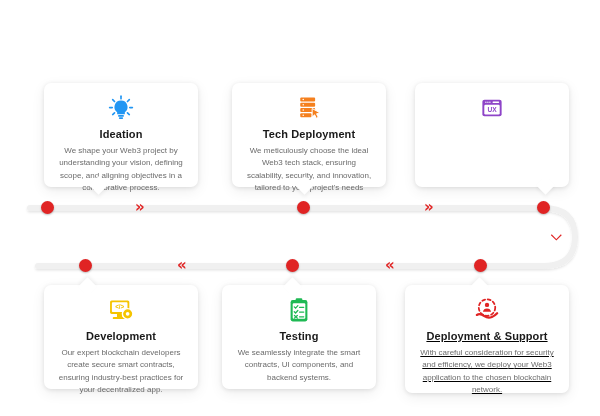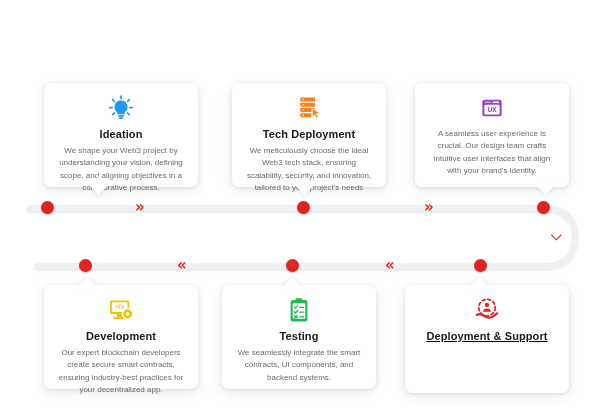--- a/index.html
+++ b/index.html
@@ -185,21 +185,20 @@
         <rect x="7.2" y="12.2" width="17.6" height="11.1" rx="1.4" fill="#ffffff"></rect>
         <g fill="#ffffff">
           <circle cx="9.0" cy="9.4" r="0.75"></circle>
           <circle cx="11.3" cy="9.4" r="0.75"></circle>
           <circle cx="13.6" cy="9.4" r="0.75"></circle>
           <rect x="16.6" y="8.7" width="7.6" height="1.5" rx="0.75"></rect>
         </g>
         <text x="16" y="20.6" text-anchor="middle" fill="#8e44c8" font-family="Liberation Sans, sans-serif" font-size="7.6" font-weight="700">UX</text>
       </svg>
     </div>
-    <div class="card-desc" data-name="card-description">A seamless user experience is crucial. Our design team crafts intuitive user interfaces that align with your brand's identity.</div>
   </div>
 
   <div class="card bottom" style="left:222px; top:285px; width:154px; height:104px;" data-name="step-card-testing">
     <div class="icon-wrap" data-name="clipboard-checklist-icon">
       <svg width="28" height="28" viewBox="0 0 32 32">
         <rect x="12.2" y="2.6" width="7.6" height="3.9" rx="1.3" fill="#1fb954"></rect>
         <rect x="6.4" y="4.6" width="19.2" height="24.4" rx="2.4" fill="#1fb954"></rect>
         <rect x="8.8" y="8.4" width="14.4" height="17.6" rx="1.2" fill="#ffffff"></rect>
         <g stroke="#1fb954" stroke-width="1.5" stroke-linecap="round" fill="none">
           <path d="M10.6 12.4 l1.5 1.5 l2.6 -2.9"></path>
@@ -237,15 +236,16 @@
     <div class="icon-wrap" data-name="support-hand-person-icon">
       <svg width="28" height="28" viewBox="0 0 32 32">
         <circle cx="16" cy="13.2" r="9.4" fill="none" stroke="#e02424" stroke-width="2" stroke-linecap="round" stroke-dasharray="3.4 3"></circle>
         <circle cx="16" cy="10.2" r="2.5" fill="#e02424"></circle>
         <path d="M11.3 18.1 a4.8 4.8 0 0 1 9.4 0 z" fill="#e02424"></path>
         <path d="M4.4 21.6 c3.2 -1.9 6.2 -0.3 8.6 1.4 c2.6 1.8 5.8 2.2 8.6 1.0
                  c2.3 -1.0 4.4 -2.6 6.0 -4.3" fill="none" stroke="#e02424" stroke-width="2.6" stroke-linecap="round"></path>
       </svg>
     </div>
     <div class="card-title" data-name="card-title">Deployment &amp; Support</div>
+    <div class="card-desc" data-name="card-description">With careful consideration for security and efficiency, we deploy your Web3 application to the chosen blockchain network.</div>
   </div>
 
 </div>
 
 </body></html>

